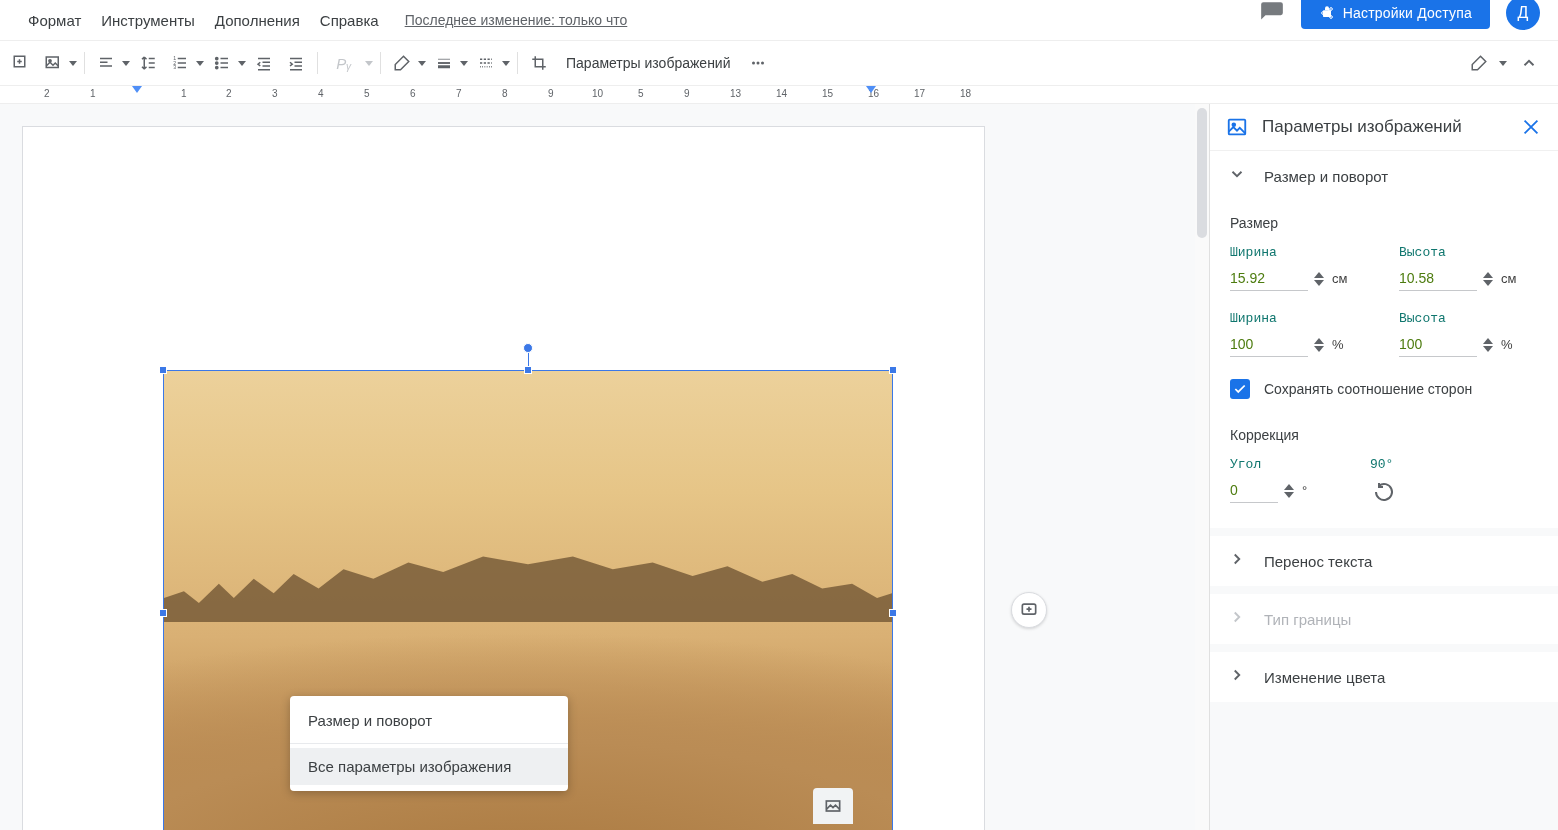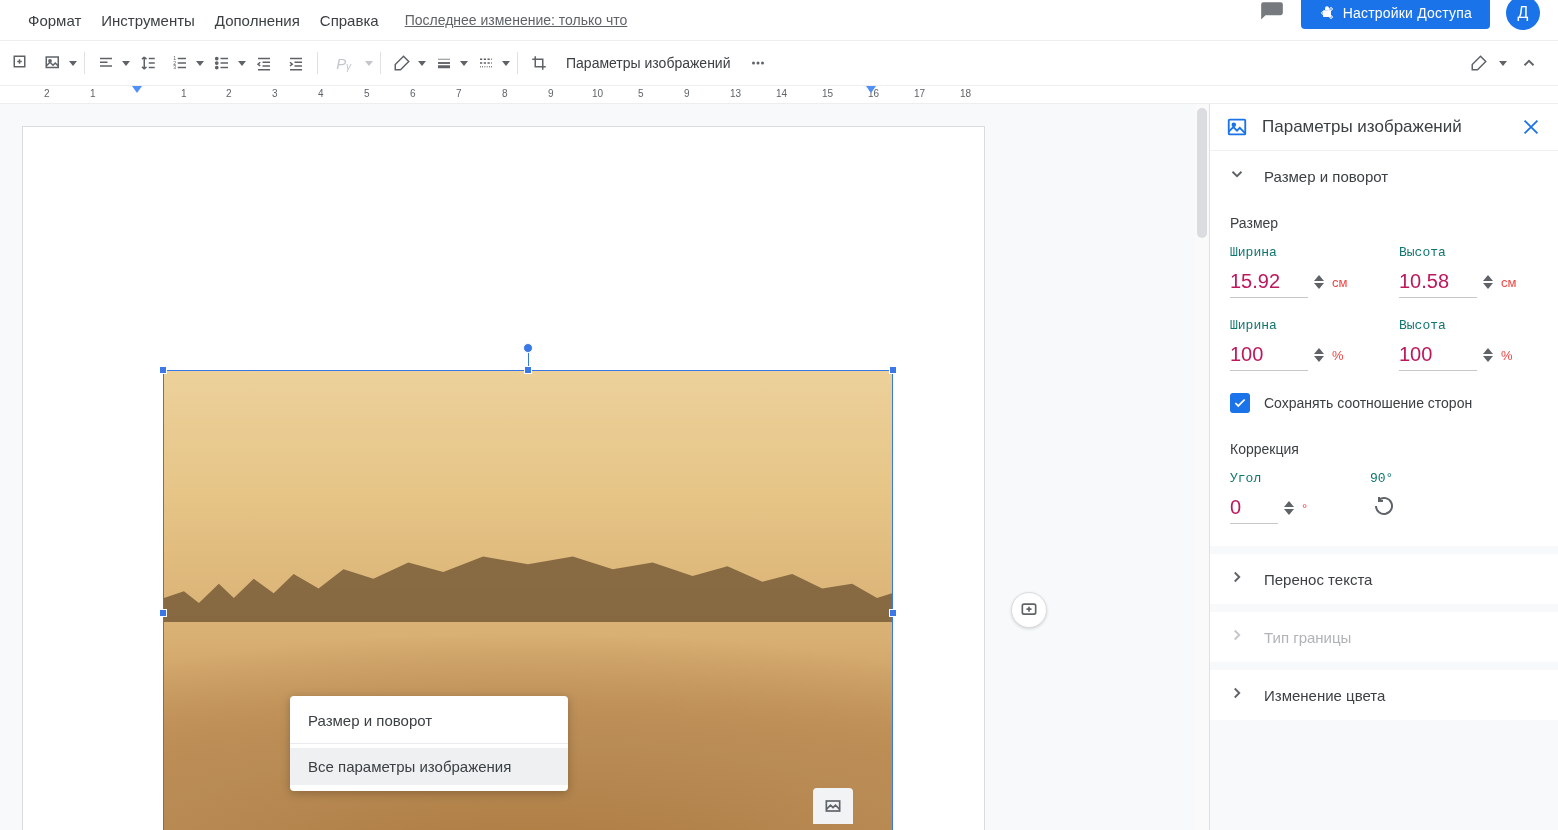--- a/index.html
+++ b/index.html
@@ -67,22 +67,22 @@
   .sp-section-hd { display: flex; align-items: center; padding: 14px 18px; gap: 16px; cursor: pointer; }
   .sp-section-hd .chev { width: 20px; color: #5f6368; }
   .sp-section-hd .lbl { font-size: 15px; color: #3c4043; font-weight: 500; }
   .sp-section-hd.disabled .lbl { color: #b0b3b8; }
   .sp-section-body { padding: 4px 20px 22px; }
   .sp-sub { font-size: 14px; color: #3c4043; font-weight: 500; margin: 10px 0 14px; }
   .row2 { display: flex; gap: 30px; }
   .fld { flex: 1; }
   .fld-lbl { font-size: 13px; color: #0f766e; margin-bottom: 6px; font-family: Liberation Mono, monospace; }
   .fld-row { display: flex; align-items: center; gap: 8px; }
-  .fld-input { width: 78px; border: none; border-bottom: 1px solid #c6c8cb; padding: 4px 0; font-size: 20px; color: #be185d; background: transparent; }
-  .fld-unit { font-size: 13px; color: #ef4444; }
+  .fld-input { width: 78px; border: none; border-bottom: 1px solid #c6c8cb; padding: 4px 0; font-size: 14px; color: #4d7c0f; background: transparent; }
+  .fld-unit { font-size: 13px; color: #404040; }
   .stepper { display: flex; flex-direction: column; gap: 0; color: #5f6368; margin-left: -2px; }
   .stepper svg { width: 10px; height: 8px; }
   .chk-row { display: flex; align-items: center; gap: 14px; margin-top: 22px; }
   .chk { width: 20px; height: 20px; background: #1a73e8; border-radius: 3px; display: flex; align-items: center; justify-content: center; color: #fff; }
   .chk svg { width: 14px; height: 14px; }
   .rot-btn { width: 28px; height: 28px; color: #5f6368; display: flex; align-items: center; justify-content: center; cursor: pointer; }
 
   .misc-right { position: absolute; right: 356px; bottom: 6px; width: 40px; height: 36px; background: #f1f3f4; border-radius: 4px 4px 0 0; display:flex; align-items:center; justify-content:center; color:#5f6368; }
 </style>
 </head>

